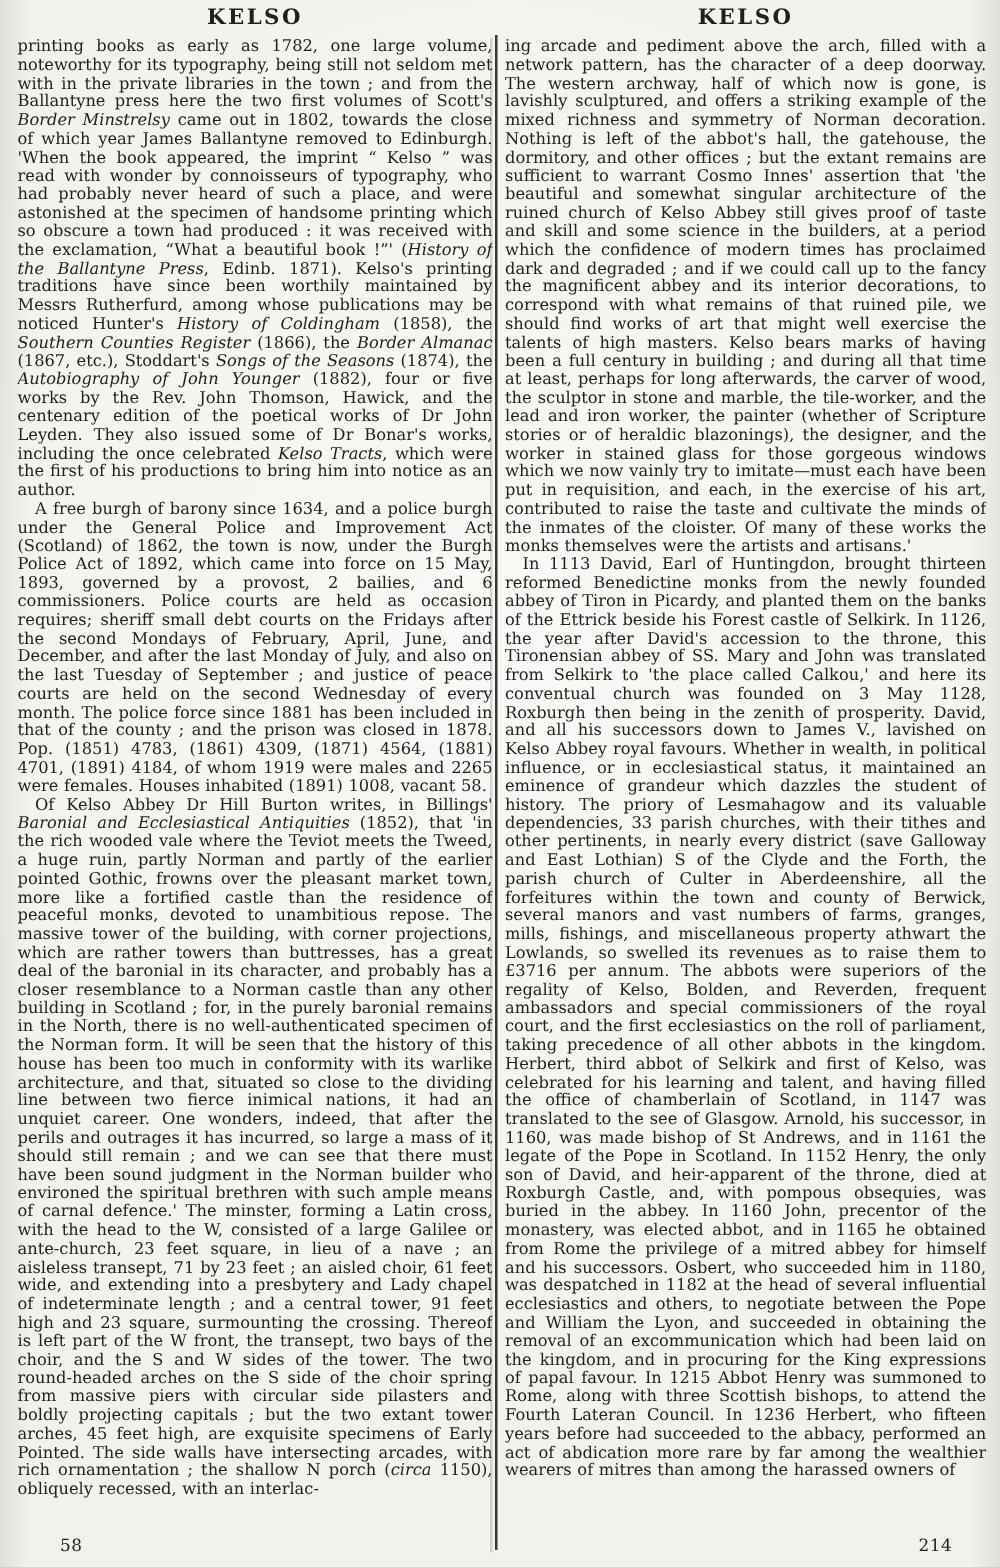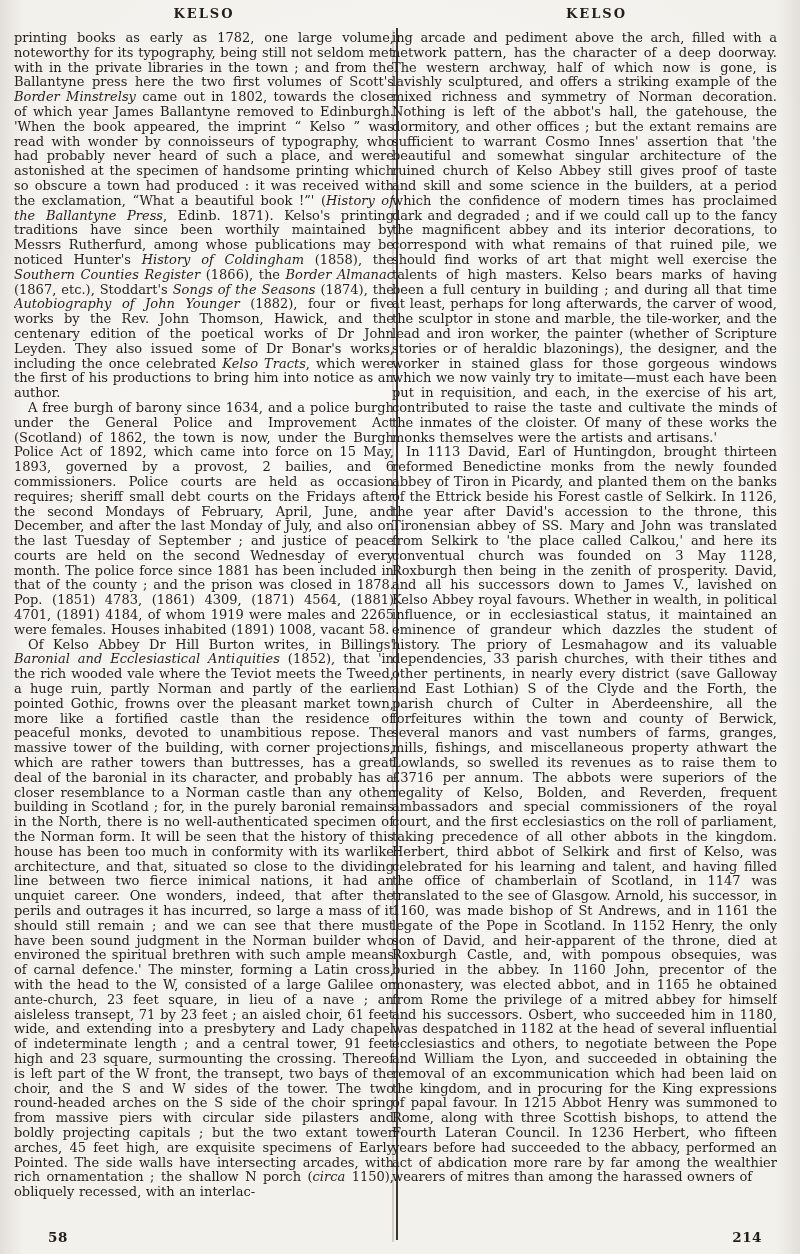--- a/index.html
+++ b/index.html
@@ -16,21 +16,21 @@
       var(--paper, #f3f1ec);
     color: var(--ink, #211e1b);
     font-family: "DejaVu Serif", "Liberation Serif", serif;
     overflow: hidden;
   }
 
   .running-head {
     position: absolute;
     top: 5px;
     font-weight: 700;
-    font-size: 13px;
+    font-size: 17px;
     letter-spacing: 2px;
     text-align: center;
     line-height: 18px;
   }
   .running-head.left  { left: 14px;  width: 380px; }
   .running-head.right { left: 404px; width: 385px; }
 
   .column-divider {
     position: absolute;
     left: 396px;
@@ -45,30 +45,30 @@
     position: absolute;
     top: 31px;
     height: 1203px;
     overflow: hidden;
     font-size: 13px;
     line-height: 14.8px;
     text-align: justify;
     word-spacing: 0.4px;
   }
   .column.left  { left: 14px;  width: 380px; }
-  .column.right { left: 392px; width: 385px; }
+  .column.right { left: 404px; width: 385px; }
 
   .para { margin: 0; padding: 0; }
   .para.indent { text-indent: 14px; }
   .para em { }
 
   .page-num {
     position: absolute;
     top: 1229px;
-    font-weight: 700;
+    font-weight: 400;
     font-size: 13.5px;
     letter-spacing: 0.5px;
   }
   .page-num.left  { left: 48px; }
   .page-num.right { right: 38px; }
 </style>
 </head>
 <body>
 
 <div class="page">

